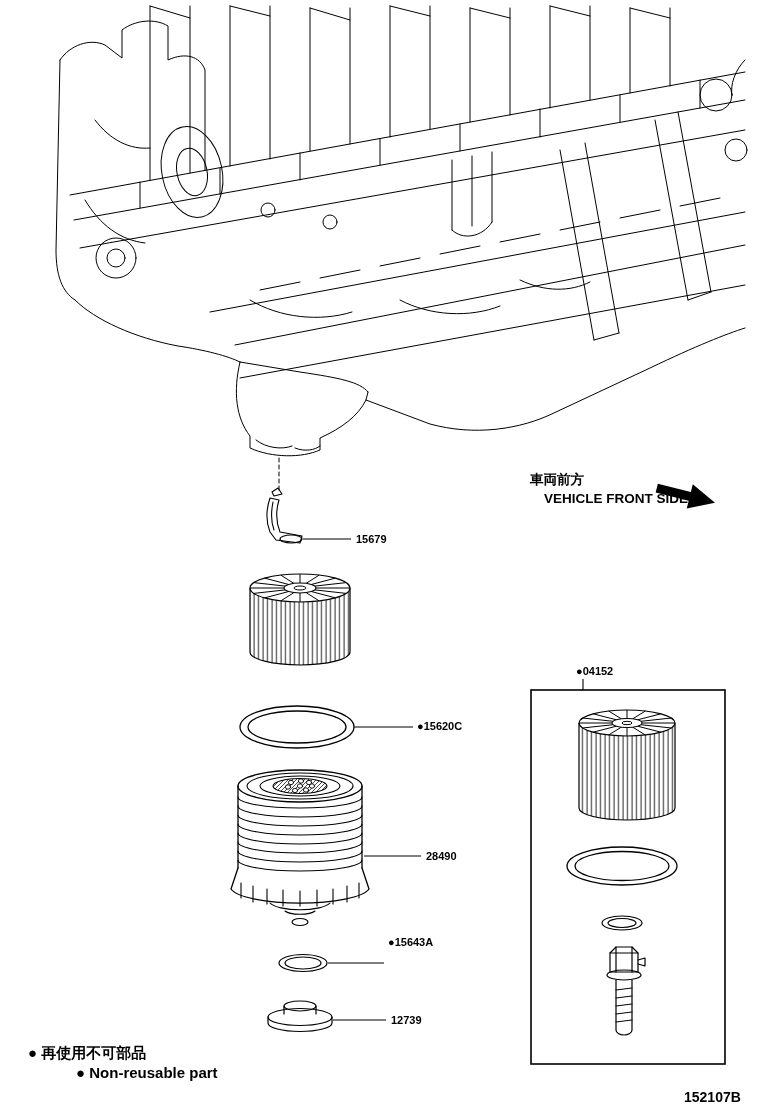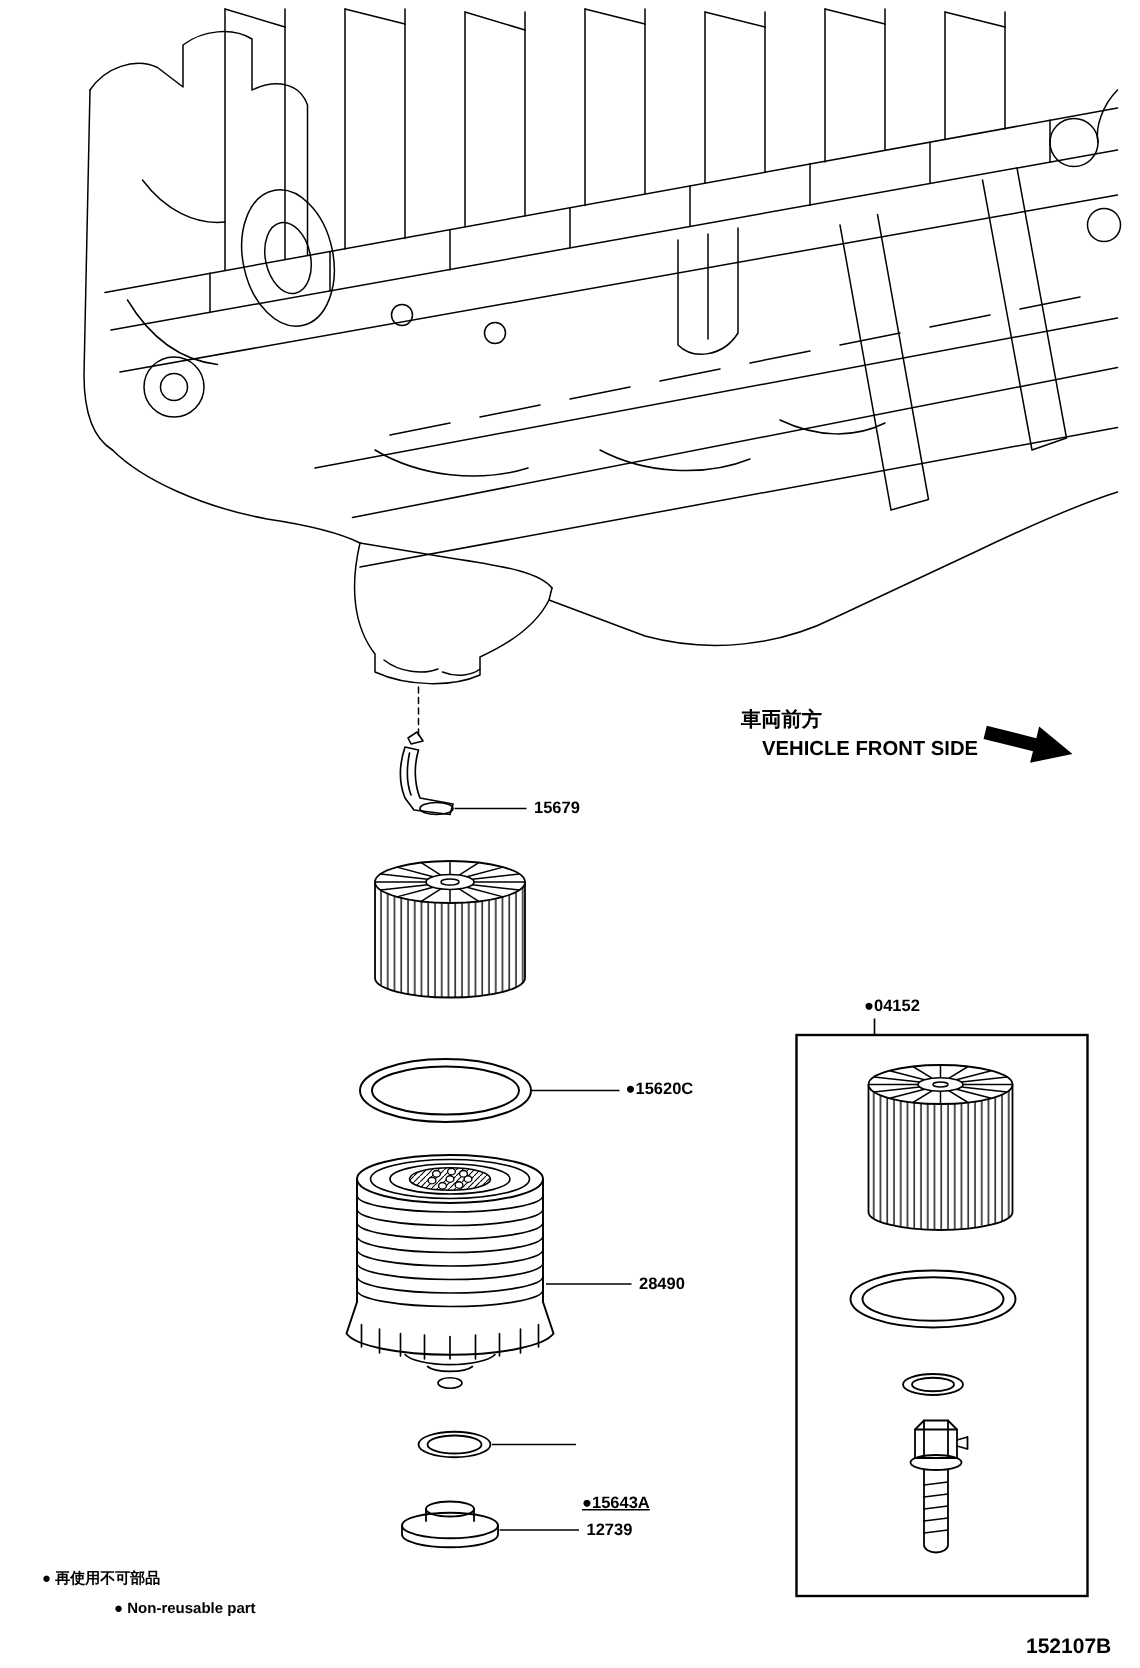--- a/index.html
+++ b/index.html
@@ -4,22 +4,22 @@
 <style>
   html,body{margin:0;padding:0;background:#fff;}
   #stage{
     position:relative;width:760px;height:1112px;background:#ffffff;
     font-family:"Liberation Sans","DejaVu Sans",sans-serif;color:#000;overflow:hidden;
   }
   #stage svg{position:absolute;left:0;top:0;}
   .callout{
     position:absolute;font-weight:700;font-size:11px;line-height:19px;white-space:nowrap;
   }
-  .front-note{position:absolute;font-weight:700;font-size:13.5px;line-height:19px;white-space:nowrap;}
-  .legend-line{position:absolute;font-weight:600;font-size:10px;line-height:17px;white-space:nowrap;}
+  .front-note{position:absolute;font-weight:700;font-size:13.5px;line-height:19px;white-space:nowrap;margin-left:36px;}
+  .legend-line{position:absolute;font-weight:600;font-size:15px;line-height:17px;white-space:nowrap;}
   .sheet-no{position:absolute;font-weight:700;font-size:14px;white-space:nowrap;}
 </style>
 </head>
 <body>
 
 <div id="stage">
 
   <svg width="760" height="1112" viewBox="0 0 760 1112">
     <defs>
       <pattern id="pv" width="4.5" height="8" patternUnits="userSpaceOnUse">
@@ -169,21 +169,21 @@
       <path d="M583,679 V690"></path>
     </g>
   </svg>
 
   <div class="front-note" style="left:494px;top:470px;">車両前方</div>
   <div class="front-note" style="left:508px;top:489px;">VEHICLE FRONT SIDE</div>
 
   <div class="callout" style="left:356px;top:530px;">15679</div>
   <div class="callout" style="left:417px;top:717px;">●15620C</div>
   <div class="callout" style="left:426px;top:847px;">28490</div>
-  <div class="callout" style="left:388px;top:993px;text-decoration:underline;">●15643A</div>
+  <div class="callout" style="left:388px;top:933px;">●15643A</div>
   <div class="callout" style="left:391px;top:1011px;">12739</div>
   <div class="callout" style="left:576px;top:662px;">●04152</div>
 
   <div class="legend-line" style="left:28px;top:1044px;">● 再使用不可部品</div>
   <div class="legend-line" style="left:28px;top:1064px;margin-left:48px;">● Non-reusable part</div>
 
   <div class="sheet-no" style="left:684px;top:1089px;">152107B</div>
 </div>
 
 </body></html>

